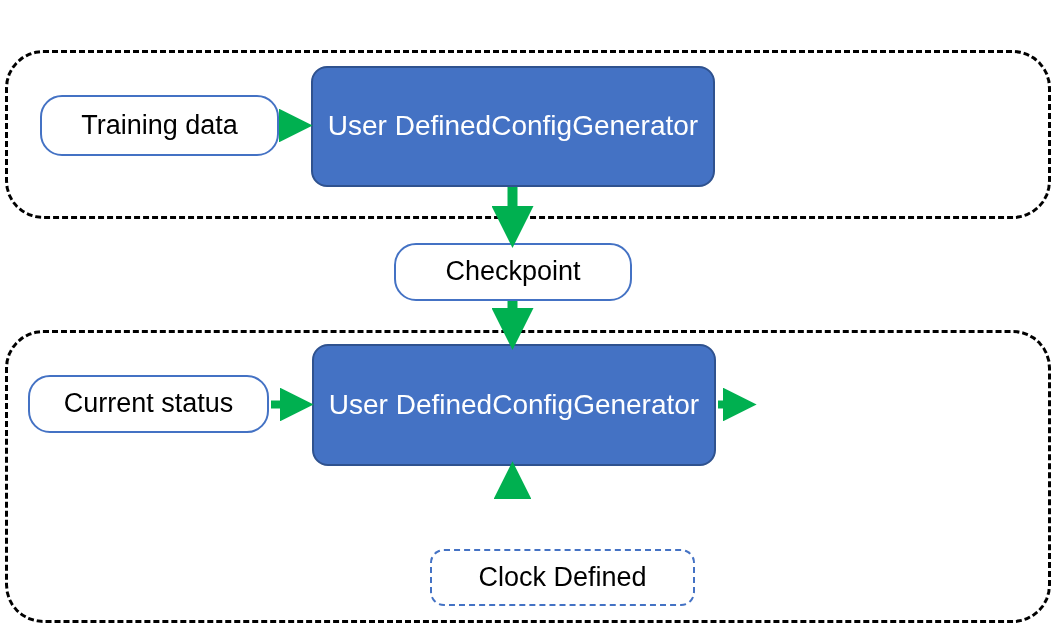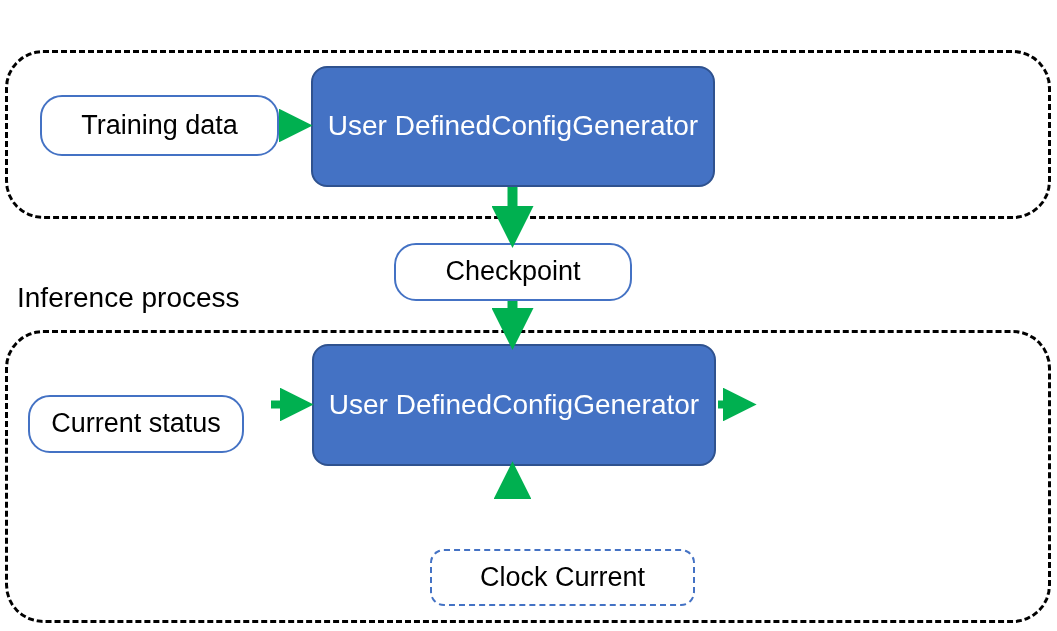--- a/index.html
+++ b/index.html
@@ -52,21 +52,21 @@
     display: flex;
     align-items: center;
     justify-content: center;
     color: #000000;
     font-size: 27px;
     line-height: 1.1;
     white-space: nowrap;
   }
   #box-training-data  { left: 40px;  top: 95px;  width: 239px; height: 61px; }
   #box-checkpoint     { left: 394px; top: 243px; width: 238px; height: 58px; }
-  #box-current-status { left: 28px;  top: 375px; width: 216px; height: 58px; margin-top: 20px; }
+  #box-current-status { left: 28px;  top: 375px; width: 241px; height: 58px; }
   #box-output-config  { left: 755px; top: 375px; width: 251px; height: 58px; }
 
   
   .node-filled {
     position: absolute;
     box-sizing: border-box;
     background: #4472C4;
     border: 2px solid #2F528F;
     border-radius: 16px;
     display: flex;
@@ -123,37 +123,36 @@
 
   <div class="node-filled" id="box-train-generator">
     <span>User Defined</span>
     <span>ConfigGenerator</span>
   </div>
 
   <div class="node-box" id="box-checkpoint">
     <span>Checkpoint</span>
   </div>
 
-  <div class="section-title" id="title-inference">Inference process</div>
 
   <div class="process-container" id="container-inference"></div>
 
   <div class="node-box" id="box-current-status">
     <span>Current status</span>
   </div>
 
   <div class="node-filled" id="box-infer-generator">
     <span>User Defined</span>
     <span>ConfigGenerator</span>
   </div>
 
 
 
   <div class="trigger-box" id="box-clock-trigger">
-    <span>Clock Current</span>
+    <span>Clock Defined</span>
   </div>
 
   <svg id="arrow-layer" viewBox="0 0 1057 631">
     <defs>
       <marker id="arrowhead" markerWidth="4.2" markerHeight="4.2" refX="3.0" refY="2.1" orient="auto" markerUnits="strokeWidth">
         <path d="M0,0 L4.2,2.1 L0,4.2 z" fill="#00B050"></path>
       </marker>
     </defs>
 
     <line x1="281" y1="125.5" x2="303" y2="125.5" stroke="#00B050" stroke-width="8" marker-end="url(#arrowhead)"></line>

